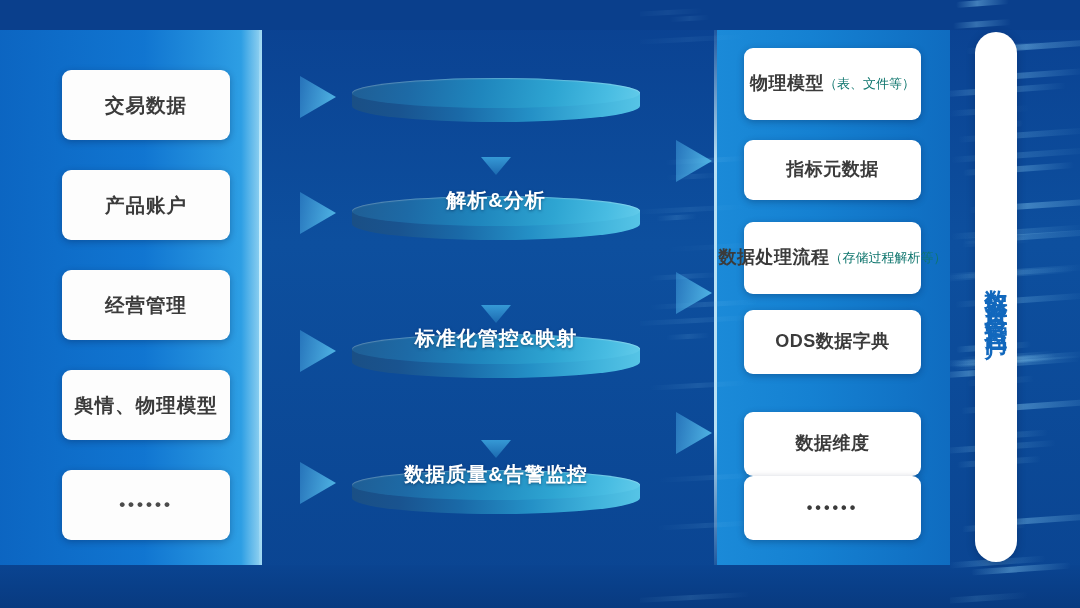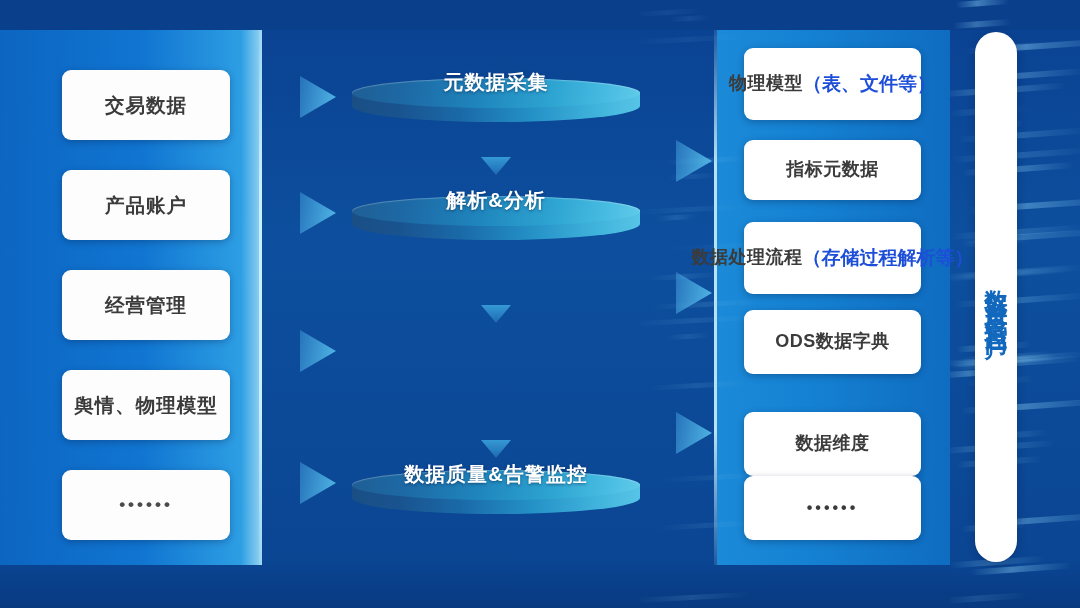--- a/index.html
+++ b/index.html
@@ -144,24 +144,24 @@
     text-align: center;
     white-space: nowrap;
   }
   .cat-main {
     font-size: 18px;
     font-weight: 700;
     letter-spacing: .5px;
     line-height: 1.3;
   }
   .cat-sub {
-    font-size: 19px;
-    font-weight: 700;
+    font-size: 13px;
+    font-weight: 400;
     line-height: 1.35;
-    color: #1d4ed8;
+    color: #0f766e;
   }
   .cat-box.dots .cat-main {
     font-size: 16px;
     letter-spacing: 3px;
     font-weight: 700;
   }
 
   
   .portal {
     position: absolute;
@@ -352,36 +352,42 @@
 
   <div class="flow-arrow" style="left:300px; top:76px"></div>
   <div class="flow-arrow" style="left:300px; top:192px"></div>
   <div class="flow-arrow" style="left:300px; top:330px"></div>
   <div class="flow-arrow" style="left:300px; top:462px"></div>
 
   <div class="disc" style="top:78px">
     <div class="disc-body">
       <div class="disc-side"></div>
       <div class="disc-top"></div>
-      <div class="disc-label">元数据采集</div>
     </div>
   </div>
 
   <div class="down-arrow" style="top:157px"></div>
 
   <div class="disc" style="top:196px">
     <div class="disc-body">
       <div class="disc-side"></div>
       <div class="disc-top"></div>
       <div class="disc-label">解析&amp;分析</div>
     </div>
   </div>
 
   <div class="down-arrow" style="top:305px"></div>
 
+  <div class="disc" style="top:334px">
+    <div class="disc-body">
+      <div class="disc-side"></div>
+      <div class="disc-top"></div>
+      <div class="disc-label">标准化管控&amp;映射</div>
+    </div>
+  </div>
 
   <div class="down-arrow" style="top:440px"></div>
 
   <div class="disc" style="top:470px">
     <div class="disc-body">
       <div class="disc-side"></div>
       <div class="disc-top"></div>
       <div class="disc-label">数据质量&amp;告警监控</div>
     </div>
   </div>

